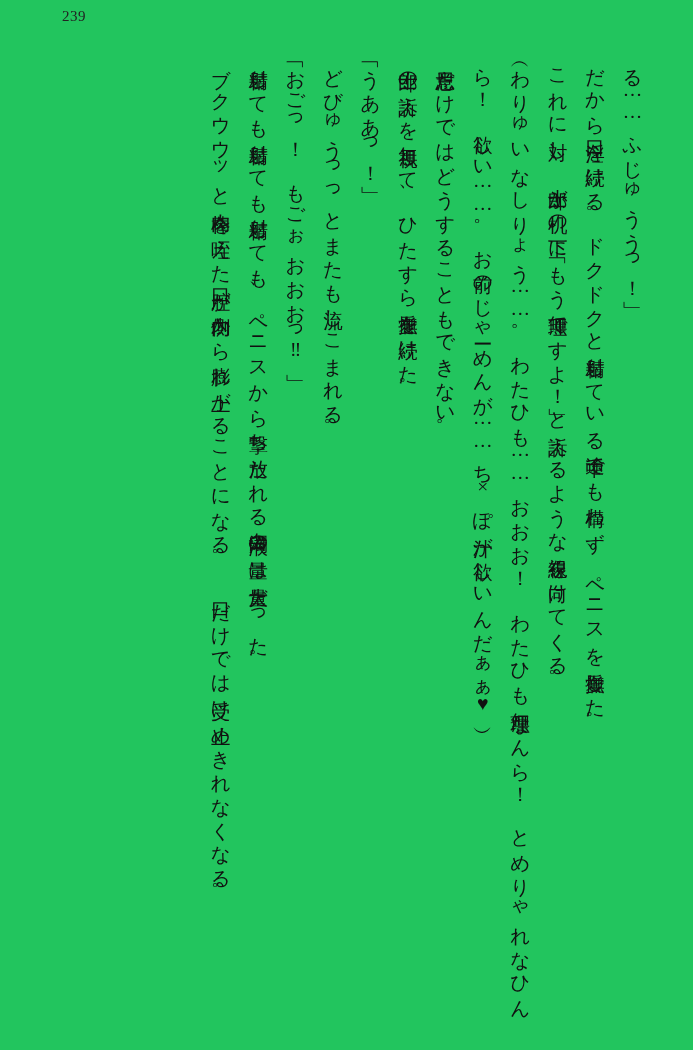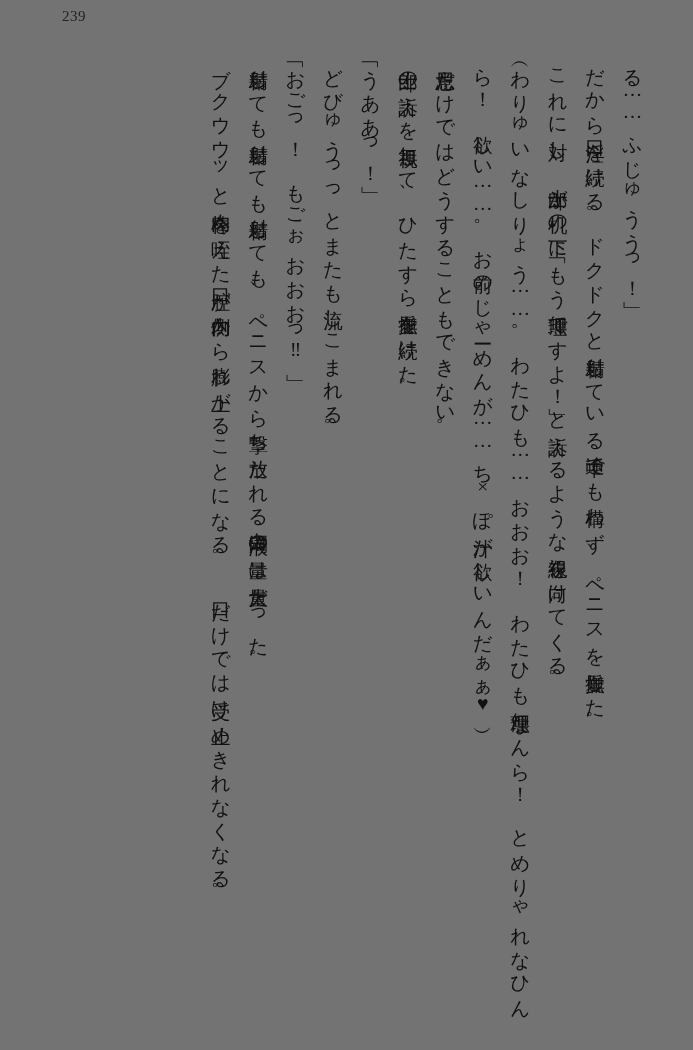--- a/index.html
+++ b/index.html
@@ -8,21 +8,21 @@
     background: #ffffff;
   }
   body {
     font-family: "Liberation Serif", "DejaVu Serif", serif;
     color: #1a1a1a;
   }
   .page {
     position: relative;
     width: 693px;
     height: 1050px;
-    background: #737373;
+    background: #22c55e;
     overflow: hidden;
     box-sizing: border-box;
   }
   .page-number {
     position: absolute;
     top: 8px;
     left: 62px;
     font-size: 15px;
     letter-spacing: 0.5px;
     color: #222;

